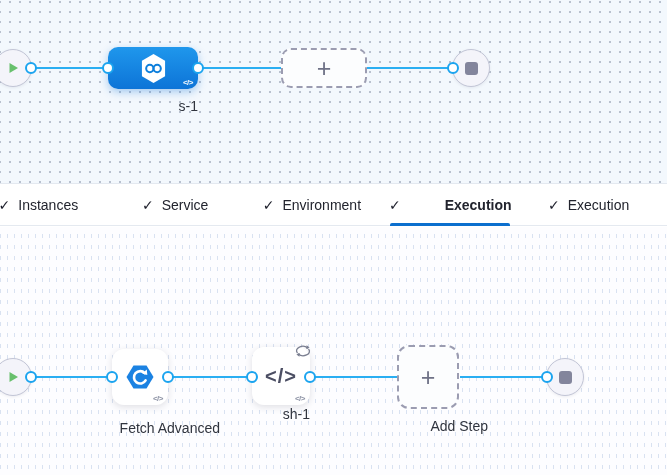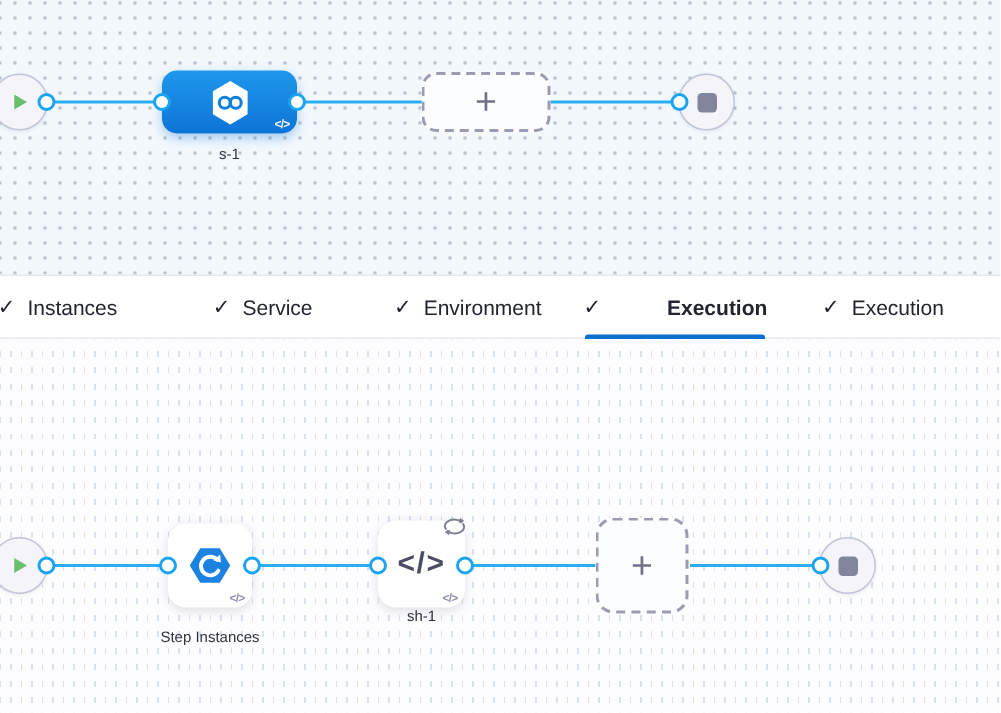--- a/index.html
+++ b/index.html
@@ -69,21 +69,21 @@
     box-shadow:0 2px 7px rgba(40,41,61,.14); cursor:pointer;
     display:flex; align-items:center; justify-content:center;
   }
   .add-node {
     position:absolute; z-index:2; background:#fcfdfe;
     border:2px dashed #9b9cb1; cursor:pointer;
     display:flex; align-items:center; justify-content:center;
     color:#6f7287; font-size:25px; font-weight:300;
   }
   .node-label {
-    position:absolute; text-align:center; font-size:10px; color:#30343e; z-index:2;
+    position:absolute; text-align:right; font-size:14px; color:#30343e; z-index:2;
   }
   .corner-code {
     position:absolute; right:5px; bottom:2px; font-size:8px; font-weight:bold;
     letter-spacing:-0.5px; z-index:3;
   }
   .corner-code.light { color:rgba(255,255,255,.95); }
   .corner-code.gray  { color:#8d93a5; }
   .sh-glyph { font-size:20px; font-weight:bold; color:#4b4e63; letter-spacing:1px; }
   .loop-badge { position:absolute; top:-3px; right:-2px; z-index:4; }
 </style>
@@ -175,39 +175,40 @@
     <div class="step-node" style="left:112px; top:122px; width:56px; height:56px;">
       <span style="display:flex;">
         <svg width="30" height="26" viewBox="0 0 30 26">
           <polygon points="8.5,1.5 21.5,1.5 28.5,13 21.5,24.5 8.5,24.5 1.5,13" fill="#1b82e2"></polygon>
           <path d="M19.8 9.2 A6.2 6.2 0 1 0 20.6 16.4" stroke="#ffffff" stroke-width="2.6" fill="none" stroke-linecap="round"></path>
           <path d="M21.8 5.6 L22.3 11 L17.2 9.5 Z" fill="#ffffff"></path>
         </svg>
       </span>
       <span class="corner-code gray">&lt;/&gt;</span>
     </div>
-    <div class="node-label" style="left:60px; top:193px; width:160px;">Step Instances</div>
+    <div class="node-label" style="left:60px; top:193px; width:160px;">Fetch Advanced</div>
 
     <div class="step-node" style="left:252px; top:120px; width:58px; height:58px;">
       <span class="sh-glyph">&lt;/&gt;</span>
       <span class="loop-badge" style="display:flex;">
         <svg width="18" height="14" viewBox="0 0 18 14">
           <path d="M3.2 8.6 A6.2 4.3 0 0 1 13.6 4.0" stroke="#7a7e90" stroke-width="1.3" fill="none" stroke-linecap="round"></path>
           <path d="M14.8 5.4 A6.2 4.3 0 0 1 4.4 10.0" stroke="#7a7e90" stroke-width="1.3" fill="none" stroke-linecap="round"></path>
           <path d="M12.6 1.2 L15.6 3.4 L12.2 4.9 Z" fill="#7a7e90"></path>
           <path d="M5.4 12.8 L2.4 10.6 L5.8 9.1 Z" fill="#7a7e90"></path>
         </svg>
       </span>
       <span class="corner-code gray">&lt;/&gt;</span>
     </div>
     <div class="node-label" style="left:252px; top:179px; width:58px;">sh-1</div>
 
     <div class="add-node" style="left:397px; top:118px; width:62px; height:64px; border-radius:12px;">
       <span>+</span>
     </div>
+    <div class="node-label" style="left:368px; top:191px; width:120px;">Add Step</div>
 
     <div class="terminal" style="left:546px; top:131px;">
       <span class="end-square"></span>
     </div>
 
     <div class="port" style="left:25px;  top:144px;"></div>
     <div class="port" style="left:106px; top:144px;"></div>
     <div class="port" style="left:162px; top:144px;"></div>
     <div class="port" style="left:246px; top:144px;"></div>
     <div class="port" style="left:304px; top:144px;"></div>

